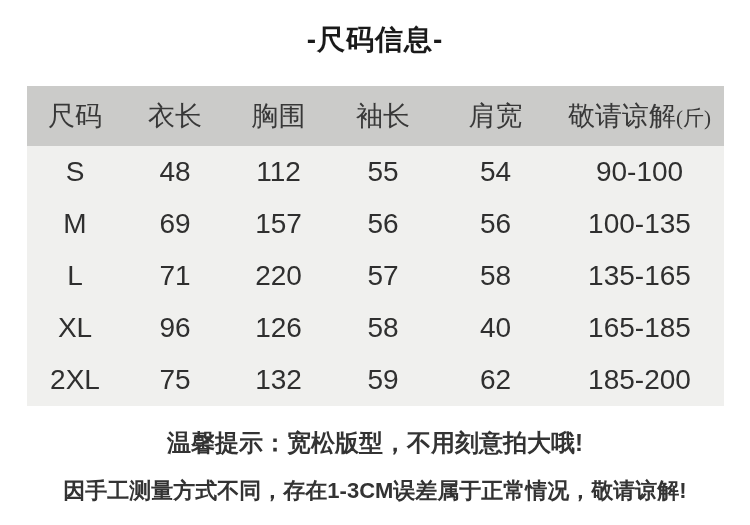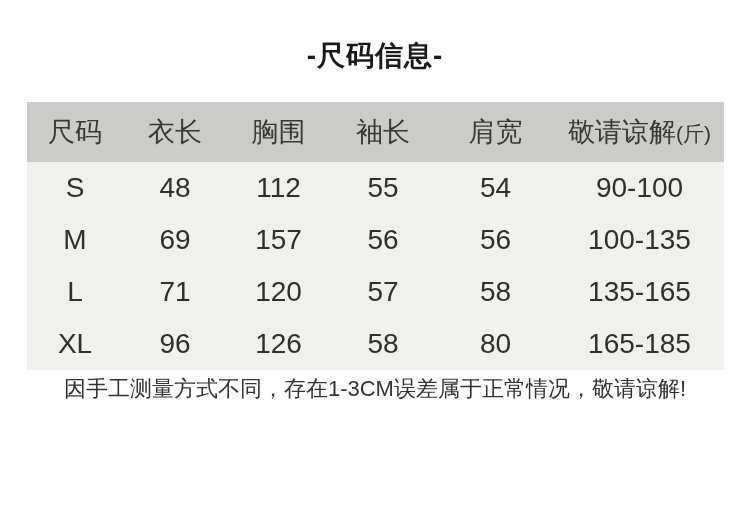--- a/index.html
+++ b/index.html
@@ -5,21 +5,21 @@
   * { margin: 0; padding: 0; box-sizing: border-box; }
   html, body {
     width: 750px; height: 525px;
     background: #ffffff;
     font-family: "Liberation Sans", "DejaVu Sans", sans-serif;
     overflow: hidden;
   }
   .page { width: 750px; height: 525px; background: #fff; }
 
   .title {
-    padding-top: 40px;
+    padding-top: 24px;
     text-align: center;
     font-size: 28px;
     font-weight: bold;
     color: #1a1a1a;
     letter-spacing: 1px;
     line-height: 1.15;
   }
 
   table.size-table {
     width: 697px;
@@ -35,20 +35,21 @@
     font-weight: normal;
     white-space: nowrap;
   }
   table.size-table thead tr {
     height: 60px;
     background: #cbcbc9;
   }
   table.size-table thead th {
     font-size: 27px;
     color: #383838;
+    font-family: Liberation Serif, serif;
   }
   table.size-table thead th .unit {
     font-size: 21px;
   }
   table.size-table tbody tr {
     height: 52px;
     background: #f0f0ee;
   }
   table.size-table tbody td {
     font-size: 28px;
@@ -56,23 +57,23 @@
   }
 
   .tips { text-align: center; color: #333333; }
   .tip-1 {
     margin-top: 21px;
     font-size: 24px;
     font-weight: bold;
     line-height: 1.3;
   }
   .tip-2 {
-    margin-top: 5px;
+    margin-top: 19px;
     font-size: 22px;
-    font-weight: normal;
+    font-weight: bold;
     line-height: 1.3;
   }
 </style>
 </head>
 <body>
 
 <div class="page">
 
   <div class="title">-尺码信息-</div>
 
@@ -108,33 +109,42 @@
         <td>M</td>
         <td>69</td>
         <td>157</td>
         <td>56</td>
         <td>56</td>
         <td>100-135</td>
       </tr>
       <tr>
         <td>L</td>
         <td>71</td>
-        <td>120</td>
+        <td>220</td>
         <td>57</td>
         <td>58</td>
         <td>135-165</td>
       </tr>
       <tr>
         <td>XL</td>
         <td>96</td>
         <td>126</td>
         <td>58</td>
-        <td>80</td>
+        <td>40</td>
         <td>165-185</td>
+      </tr>
+      <tr>
+        <td>2XL</td>
+        <td>75</td>
+        <td>132</td>
+        <td>59</td>
+        <td>62</td>
+        <td>185-200</td>
       </tr>
     </tbody>
   </table>
 
   <div class="tips">
+    <div class="tip-1">温馨提示：宽松版型，不用刻意拍大哦!</div>
     <div class="tip-2">因手工测量方式不同，存在1-3CM误差属于正常情况，敬请谅解!</div>
   </div>
 
 </div>
 
 </body></html>

